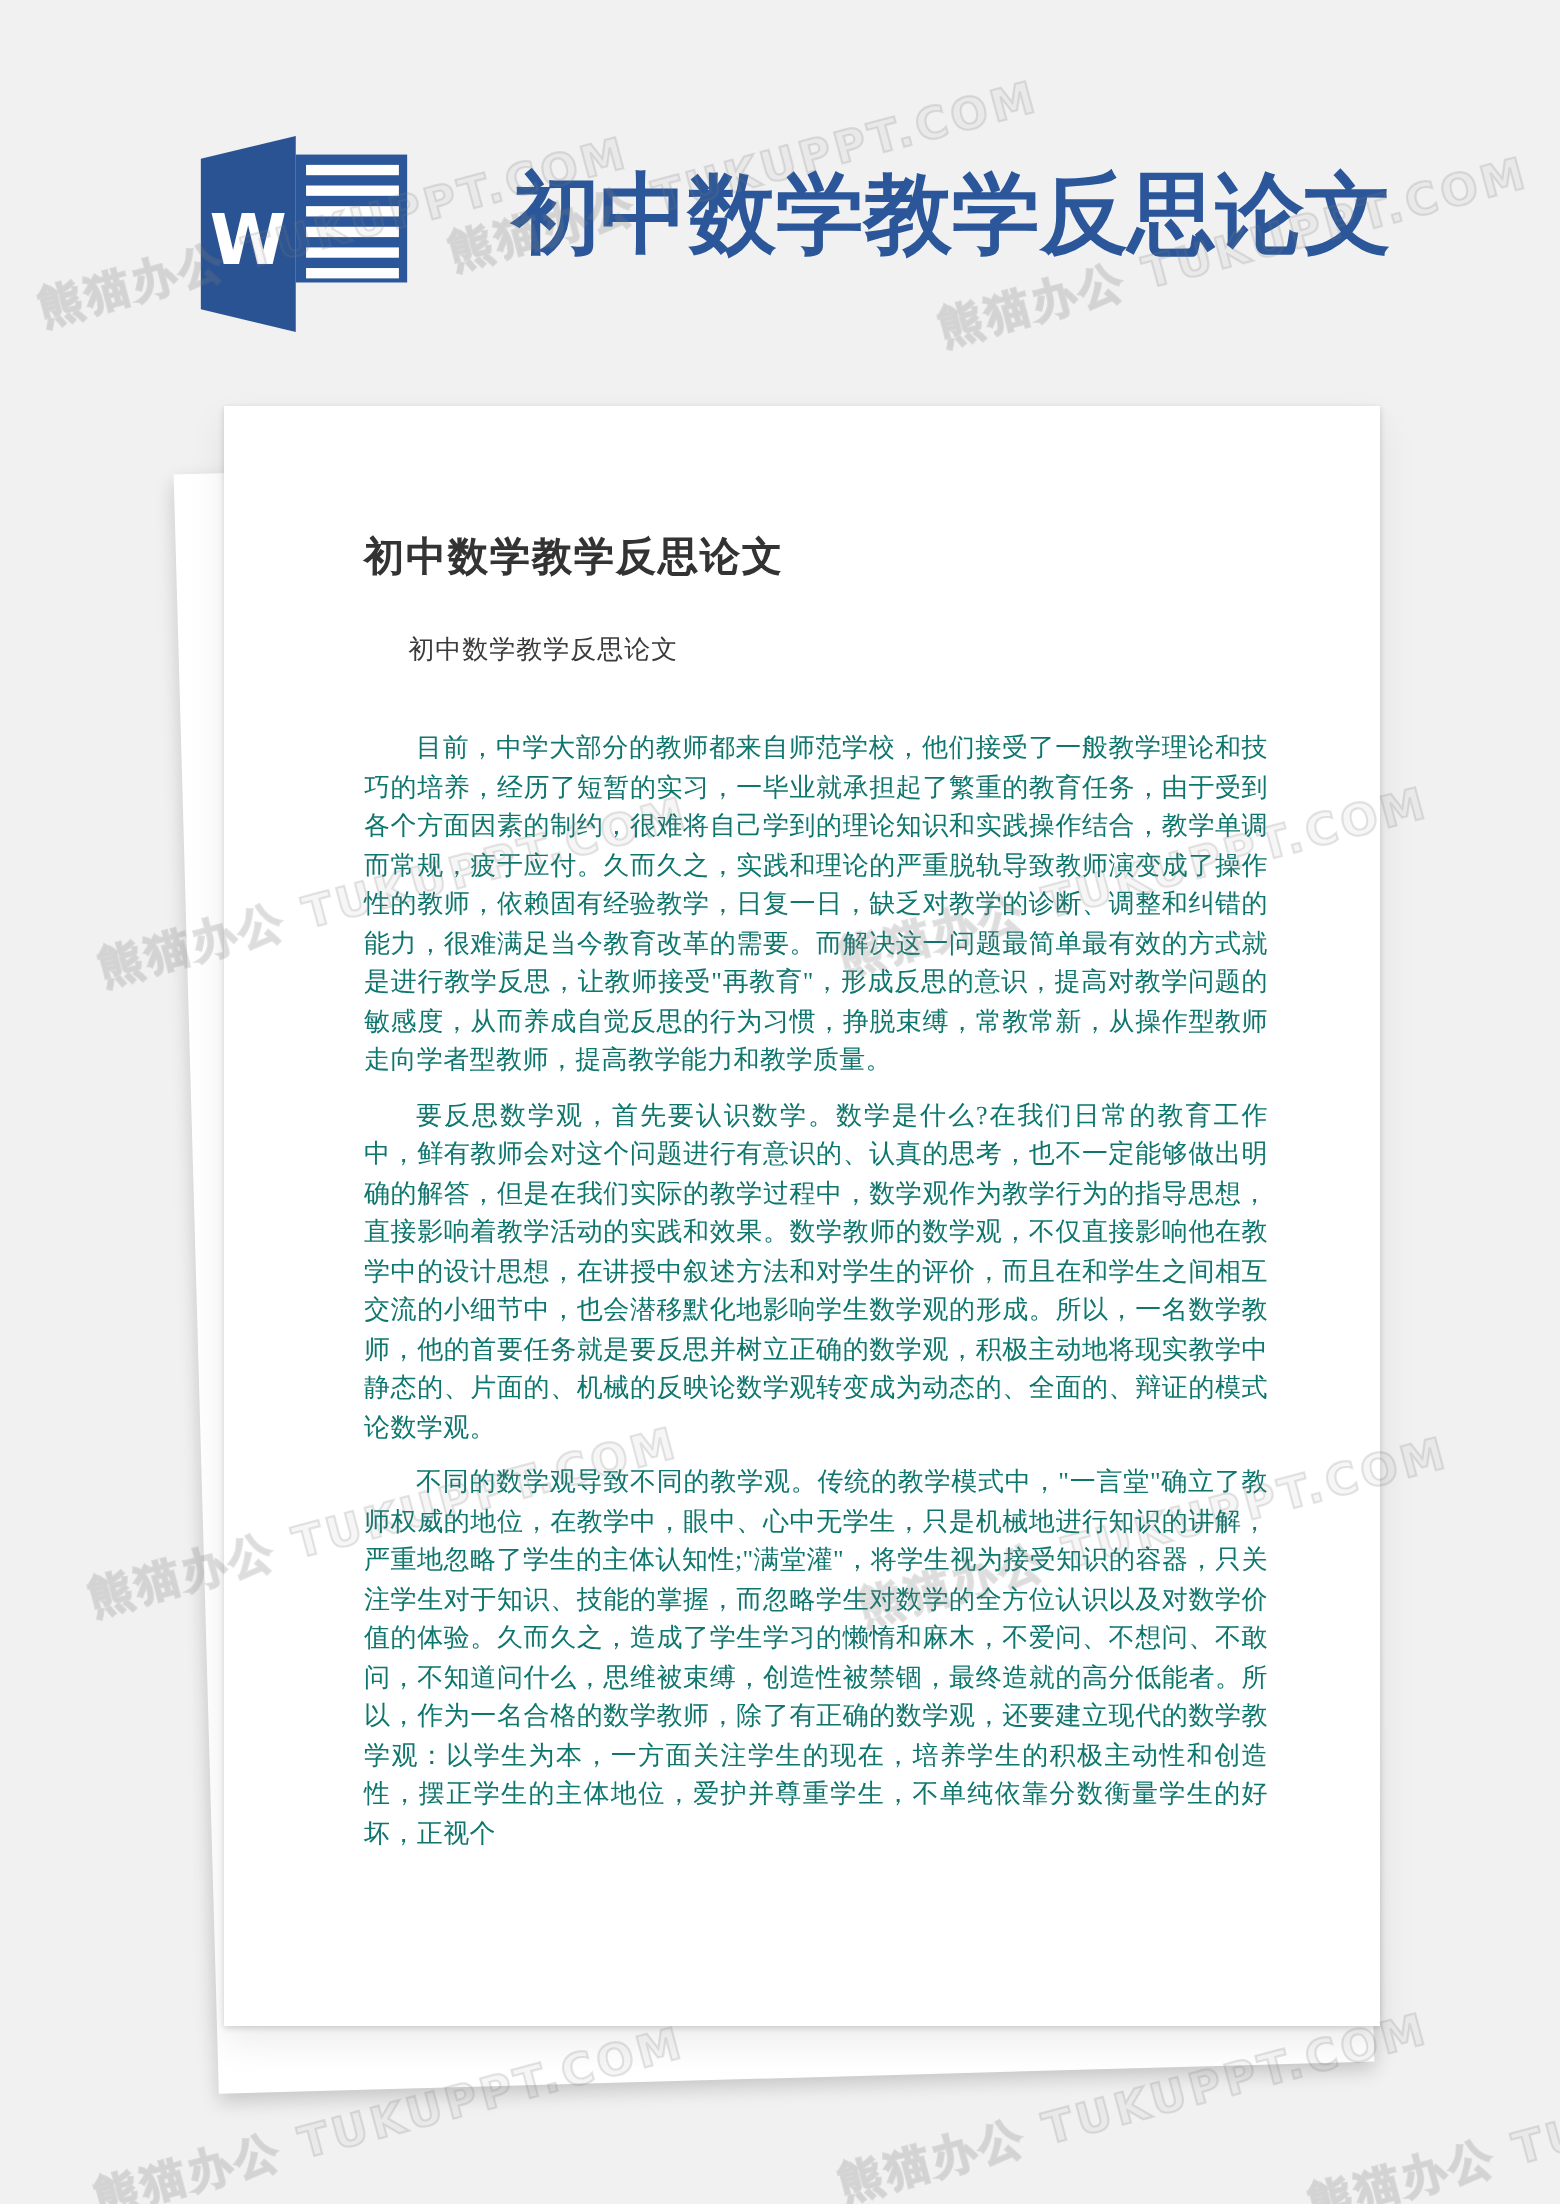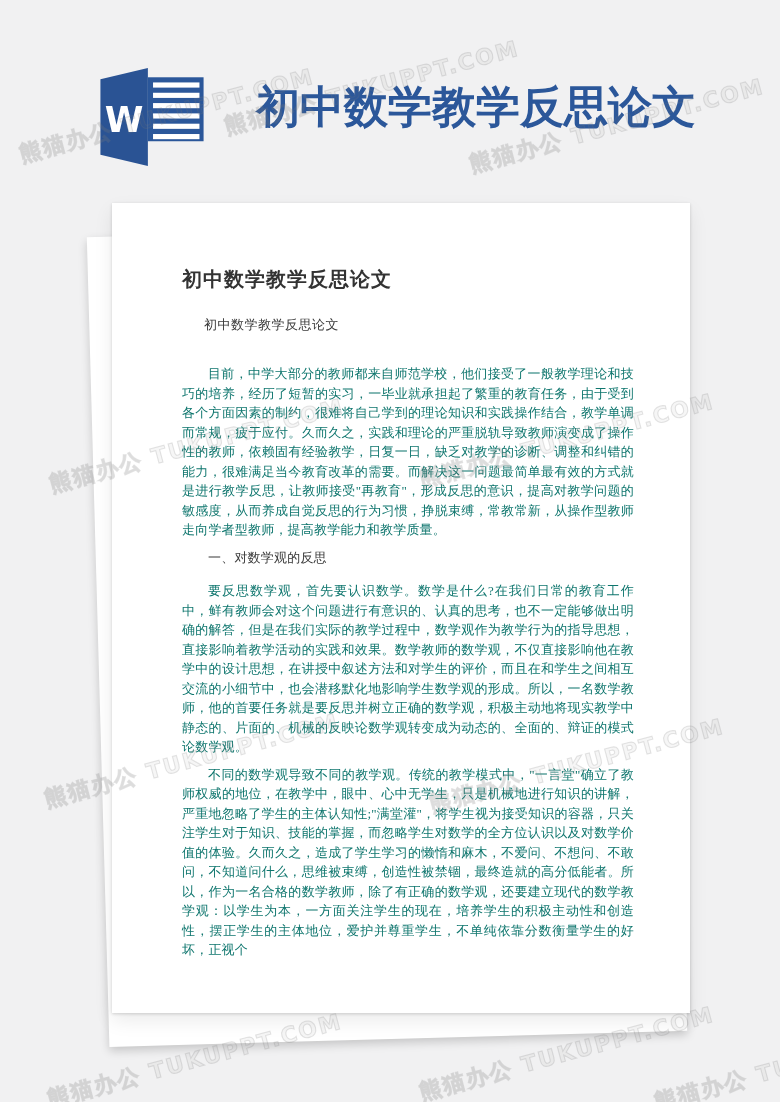--- a/index.html
+++ b/index.html
@@ -95,19 +95,18 @@
     <h1 class="main-title">初中数学教学反思论文</h1>
   </div>
 
   <div class="page page-behind"></div>
 
   <section class="page page-front">
     <h2 class="doc-title">初中数学教学反思论文</h2>
     <p class="doc-subtitle">初中数学教学反思论文</p>
     <div id="doc-body">
         <p class="doc-paragraph">目前，中学大部分的教师都来自师范学校，他们接受了一般教学理论和技巧的培养，经历了短暂的实习，一毕业就承担起了繁重的教育任务，由于受到各个方面因素的制约，很难将自己学到的理论知识和实践操作结合，教学单调而常规，疲于应付。久而久之，实践和理论的严重脱轨导致教师演变成了操作性的教师，依赖固有经验教学，日复一日，缺乏对教学的诊断、调整和纠错的能力，很难满足当今教育改革的需要。而解决这一问题最简单最有效的方式就是进行教学反思，让教师接受"再教育"，形成反思的意识，提高对教学问题的敏感度，从而养成自觉反思的行为习惯，挣脱束缚，常教常新，从操作型教师走向学者型教师，提高教学能力和教学质量。</p>
-        <h3 class="doc-heading">一、对数学观的反思</h3>
         <p class="doc-paragraph">要反思数学观，首先要认识数学。数学是什么?在我们日常的教育工作中，鲜有教师会对这个问题进行有意识的、认真的思考，也不一定能够做出明确的解答，但是在我们实际的教学过程中，数学观作为教学行为的指导思想，直接影响着教学活动的实践和效果。数学教师的数学观，不仅直接影响他在教学中的设计思想，在讲授中叙述方法和对学生的评价，而且在和学生之间相互交流的小细节中，也会潜移默化地影响学生数学观的形成。所以，一名数学教师，他的首要任务就是要反思并树立正确的数学观，积极主动地将现实教学中静态的、片面的、机械的反映论数学观转变成为动态的、全面的、辩证的模式论数学观。</p>
         <p class="doc-paragraph">不同的数学观导致不同的教学观。传统的教学模式中，"一言堂"确立了教师权威的地位，在教学中，眼中、心中无学生，只是机械地进行知识的讲解，严重地忽略了学生的主体认知性;"满堂灌"，将学生视为接受知识的容器，只关注学生对于知识、技能的掌握，而忽略学生对数学的全方位认识以及对数学价值的体验。久而久之，造成了学生学习的懒惰和麻木，不爱问、不想问、不敢问，不知道问什么，思维被束缚，创造性被禁锢，最终造就的高分低能者。所以，作为一名合格的数学教师，除了有正确的数学观，还要建立现代的数学教学观：以学生为本，一方面关注学生的现在，培养学生的积极主动性和创造性，摆正学生的主体地位，爱护并尊重学生，不单纯依靠分数衡量学生的好坏，正视个</p>
       </div>
   </section>
 
 </div>
 
 </body></html>

